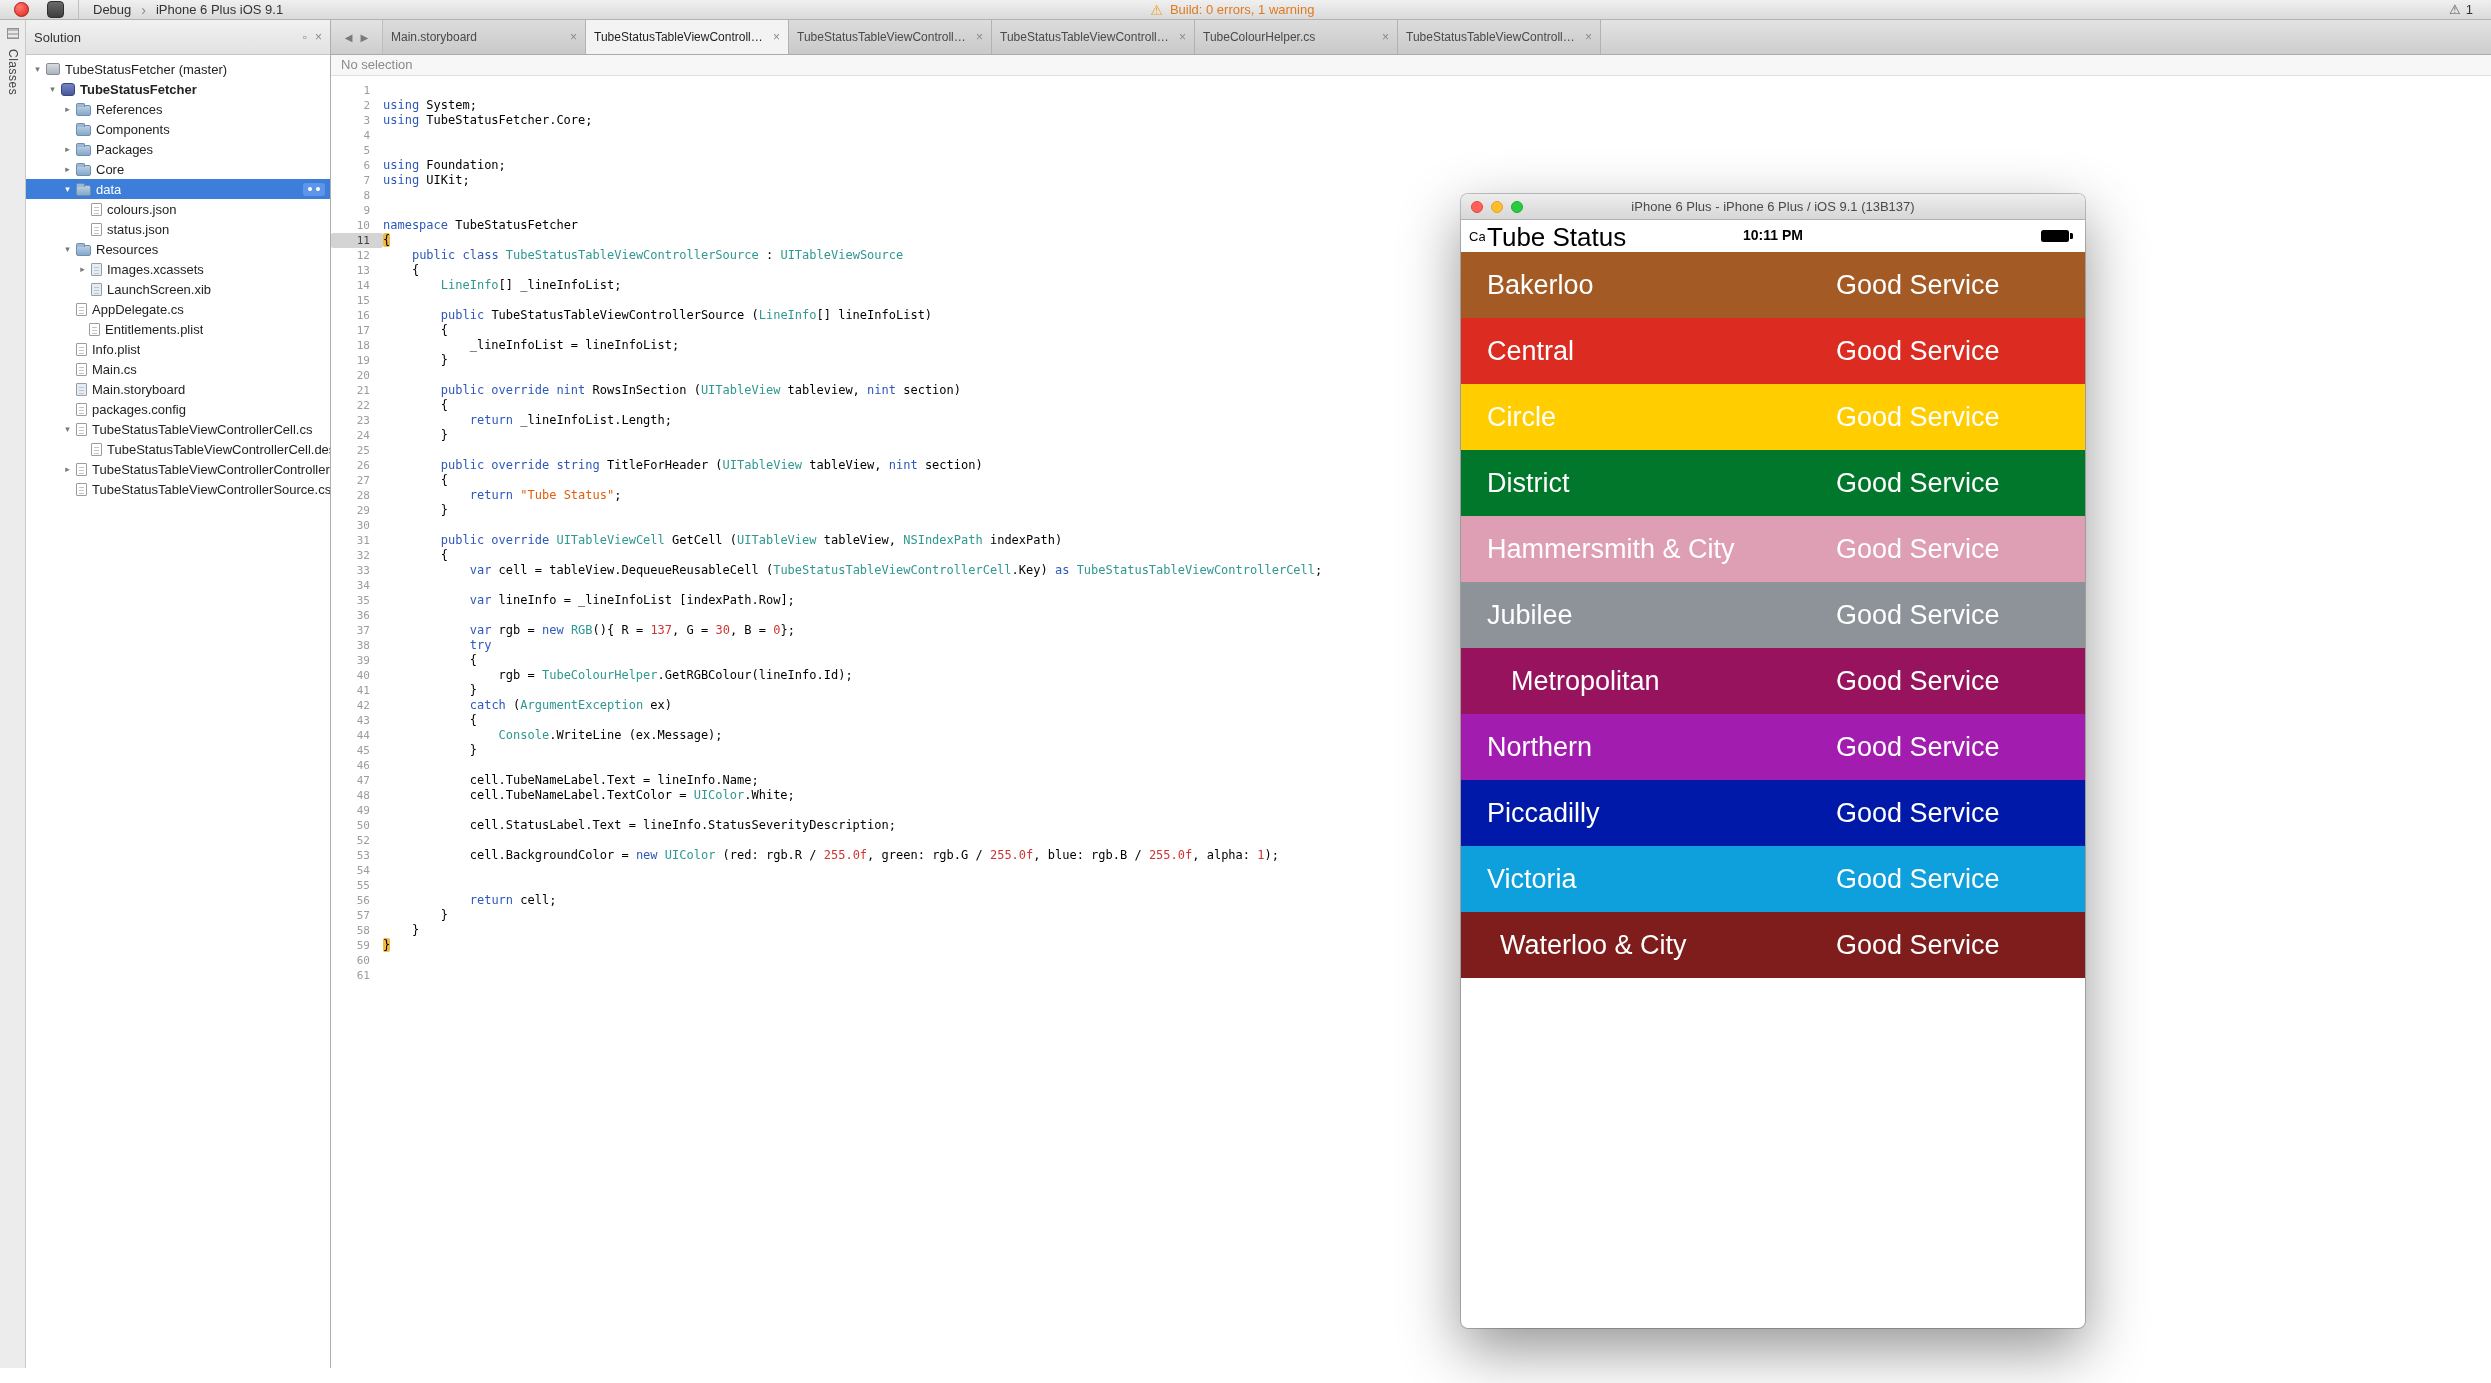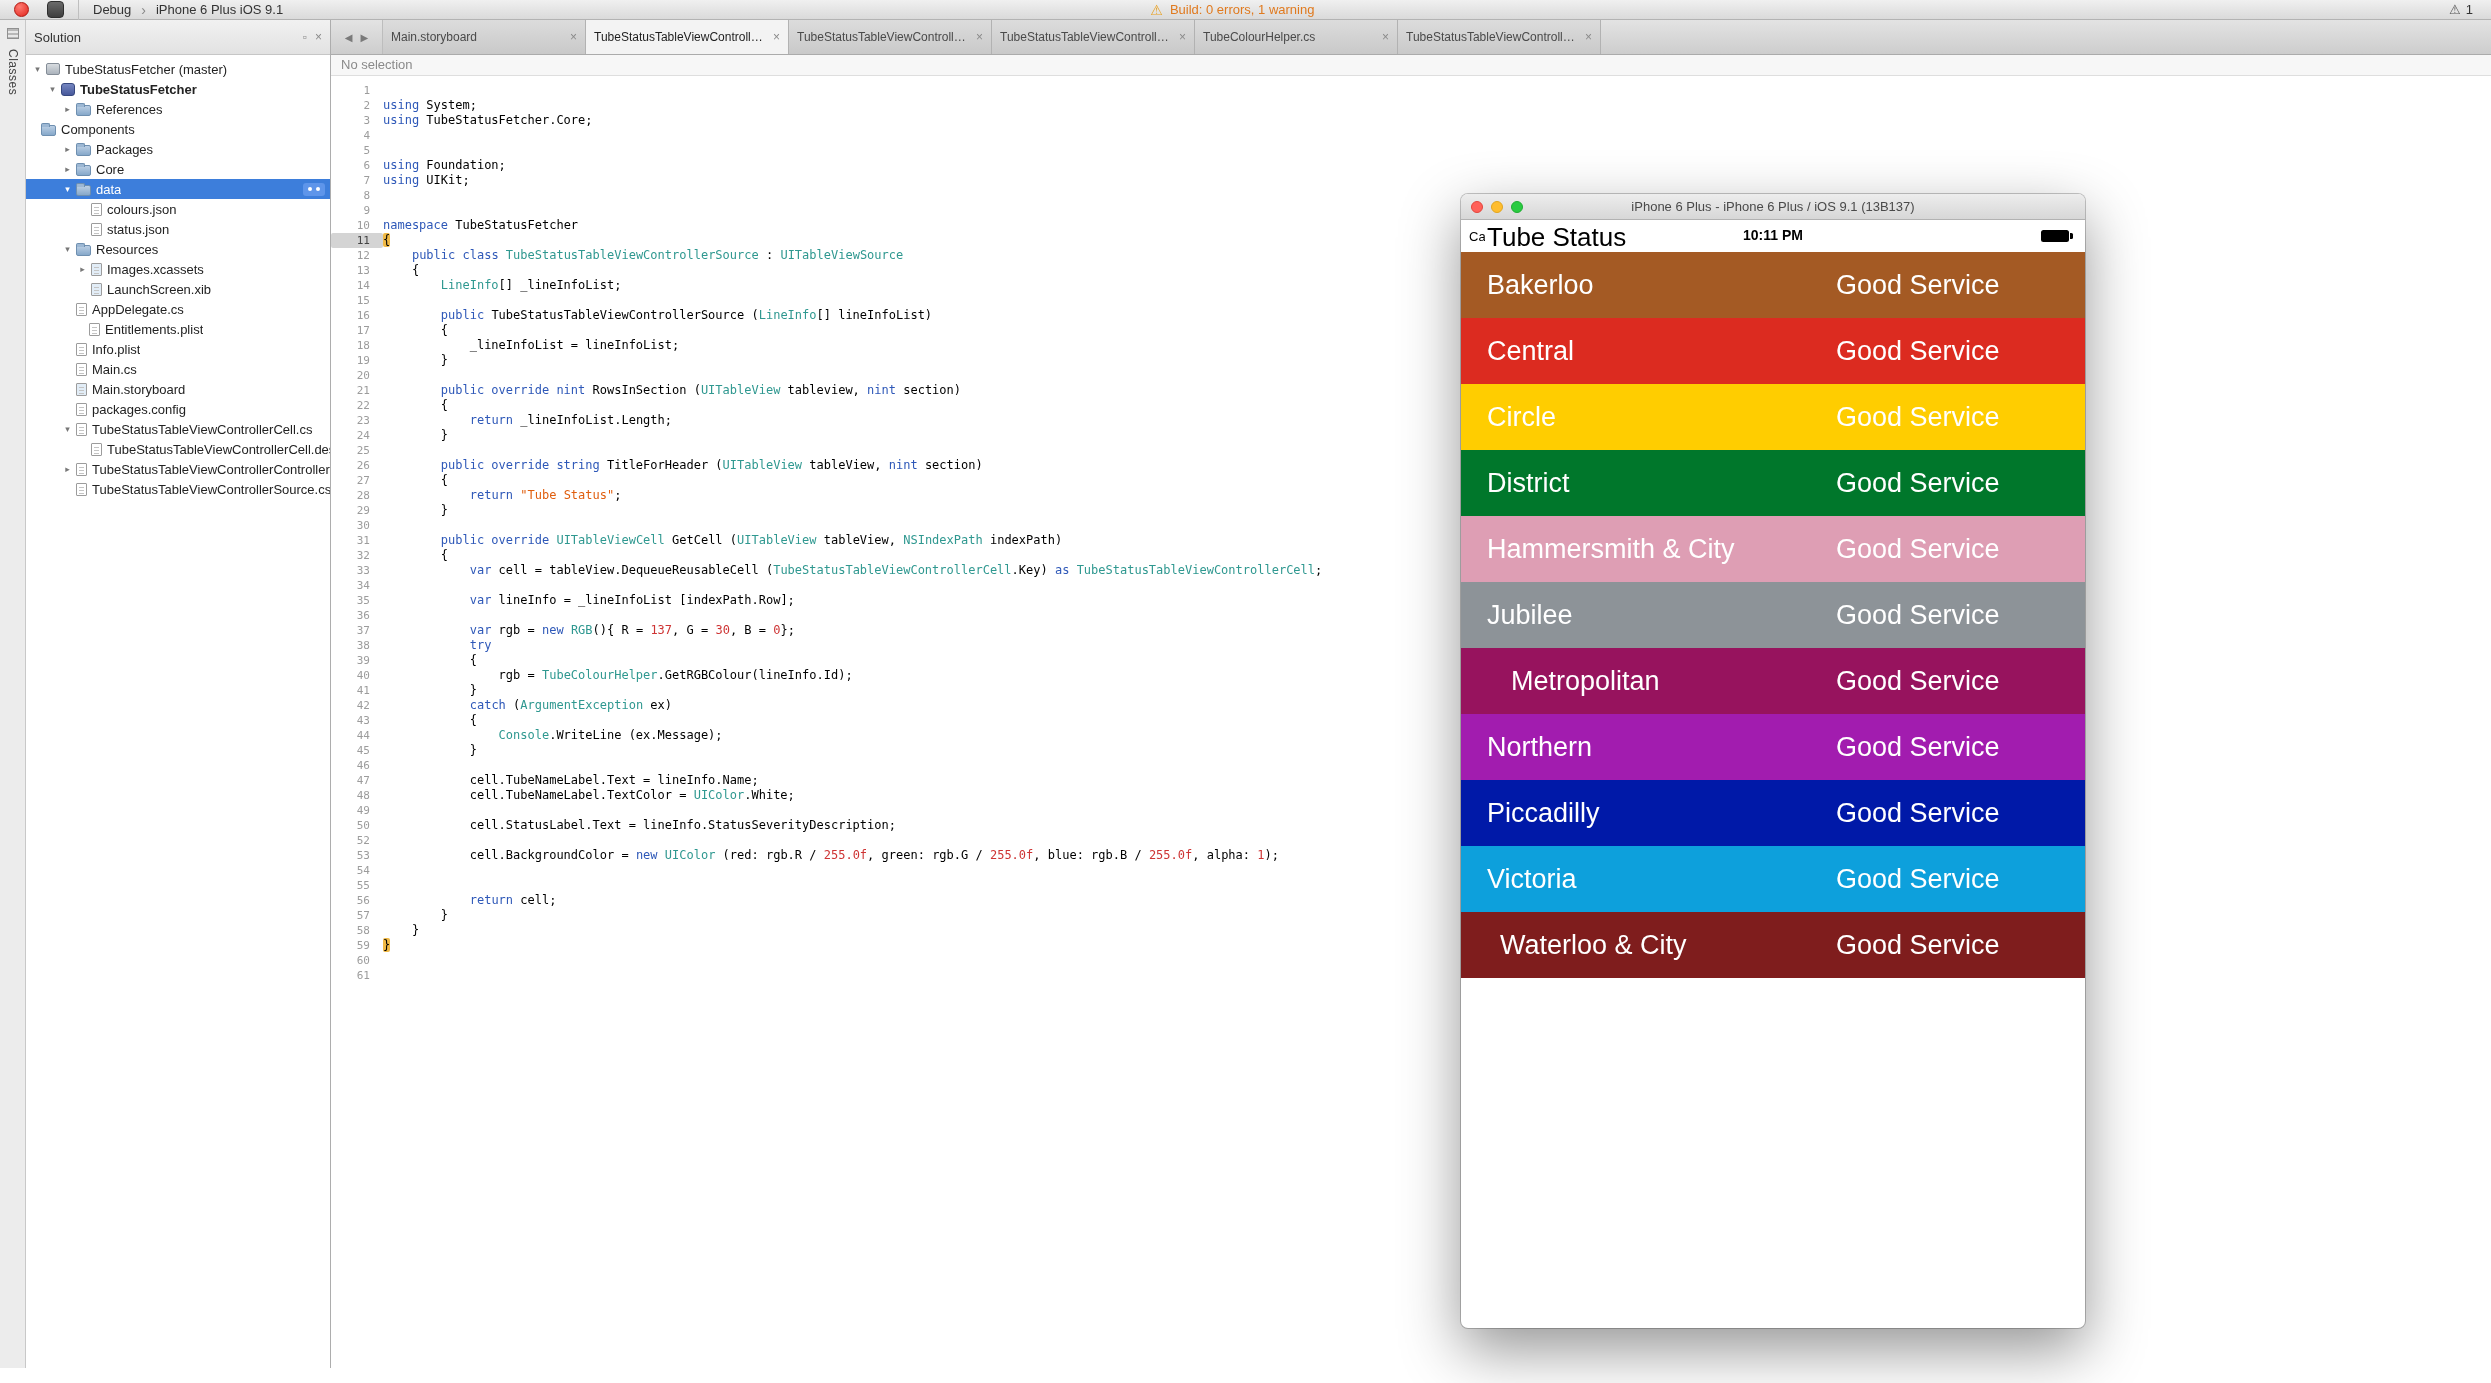--- a/index.html
+++ b/index.html
@@ -179,21 +179,21 @@
           <div class="tree-row" style="padding-left: 20px;">
             <span class="arrow">▾</span>
             <span class="ticon project"></span>
             <span class="tlabel bold">TubeStatusFetcher</span>
           </div>
           <div class="tree-row" style="padding-left: 35px;">
             <span class="arrow">▸</span>
             <span class="ticon references"></span>
             <span class="tlabel">References</span>
           </div>
-          <div class="tree-row" style="">
+          <div class="tree-row" style="padding-left: 35px;">
             <span class="arrow"></span>
             <span class="ticon components"></span>
             <span class="tlabel">Components</span>
           </div>
           <div class="tree-row" style="padding-left: 35px;">
             <span class="arrow">▸</span>
             <span class="ticon packages"></span>
             <span class="tlabel">Packages</span>
           </div>
           <div class="tree-row" style="padding-left: 35px;">

